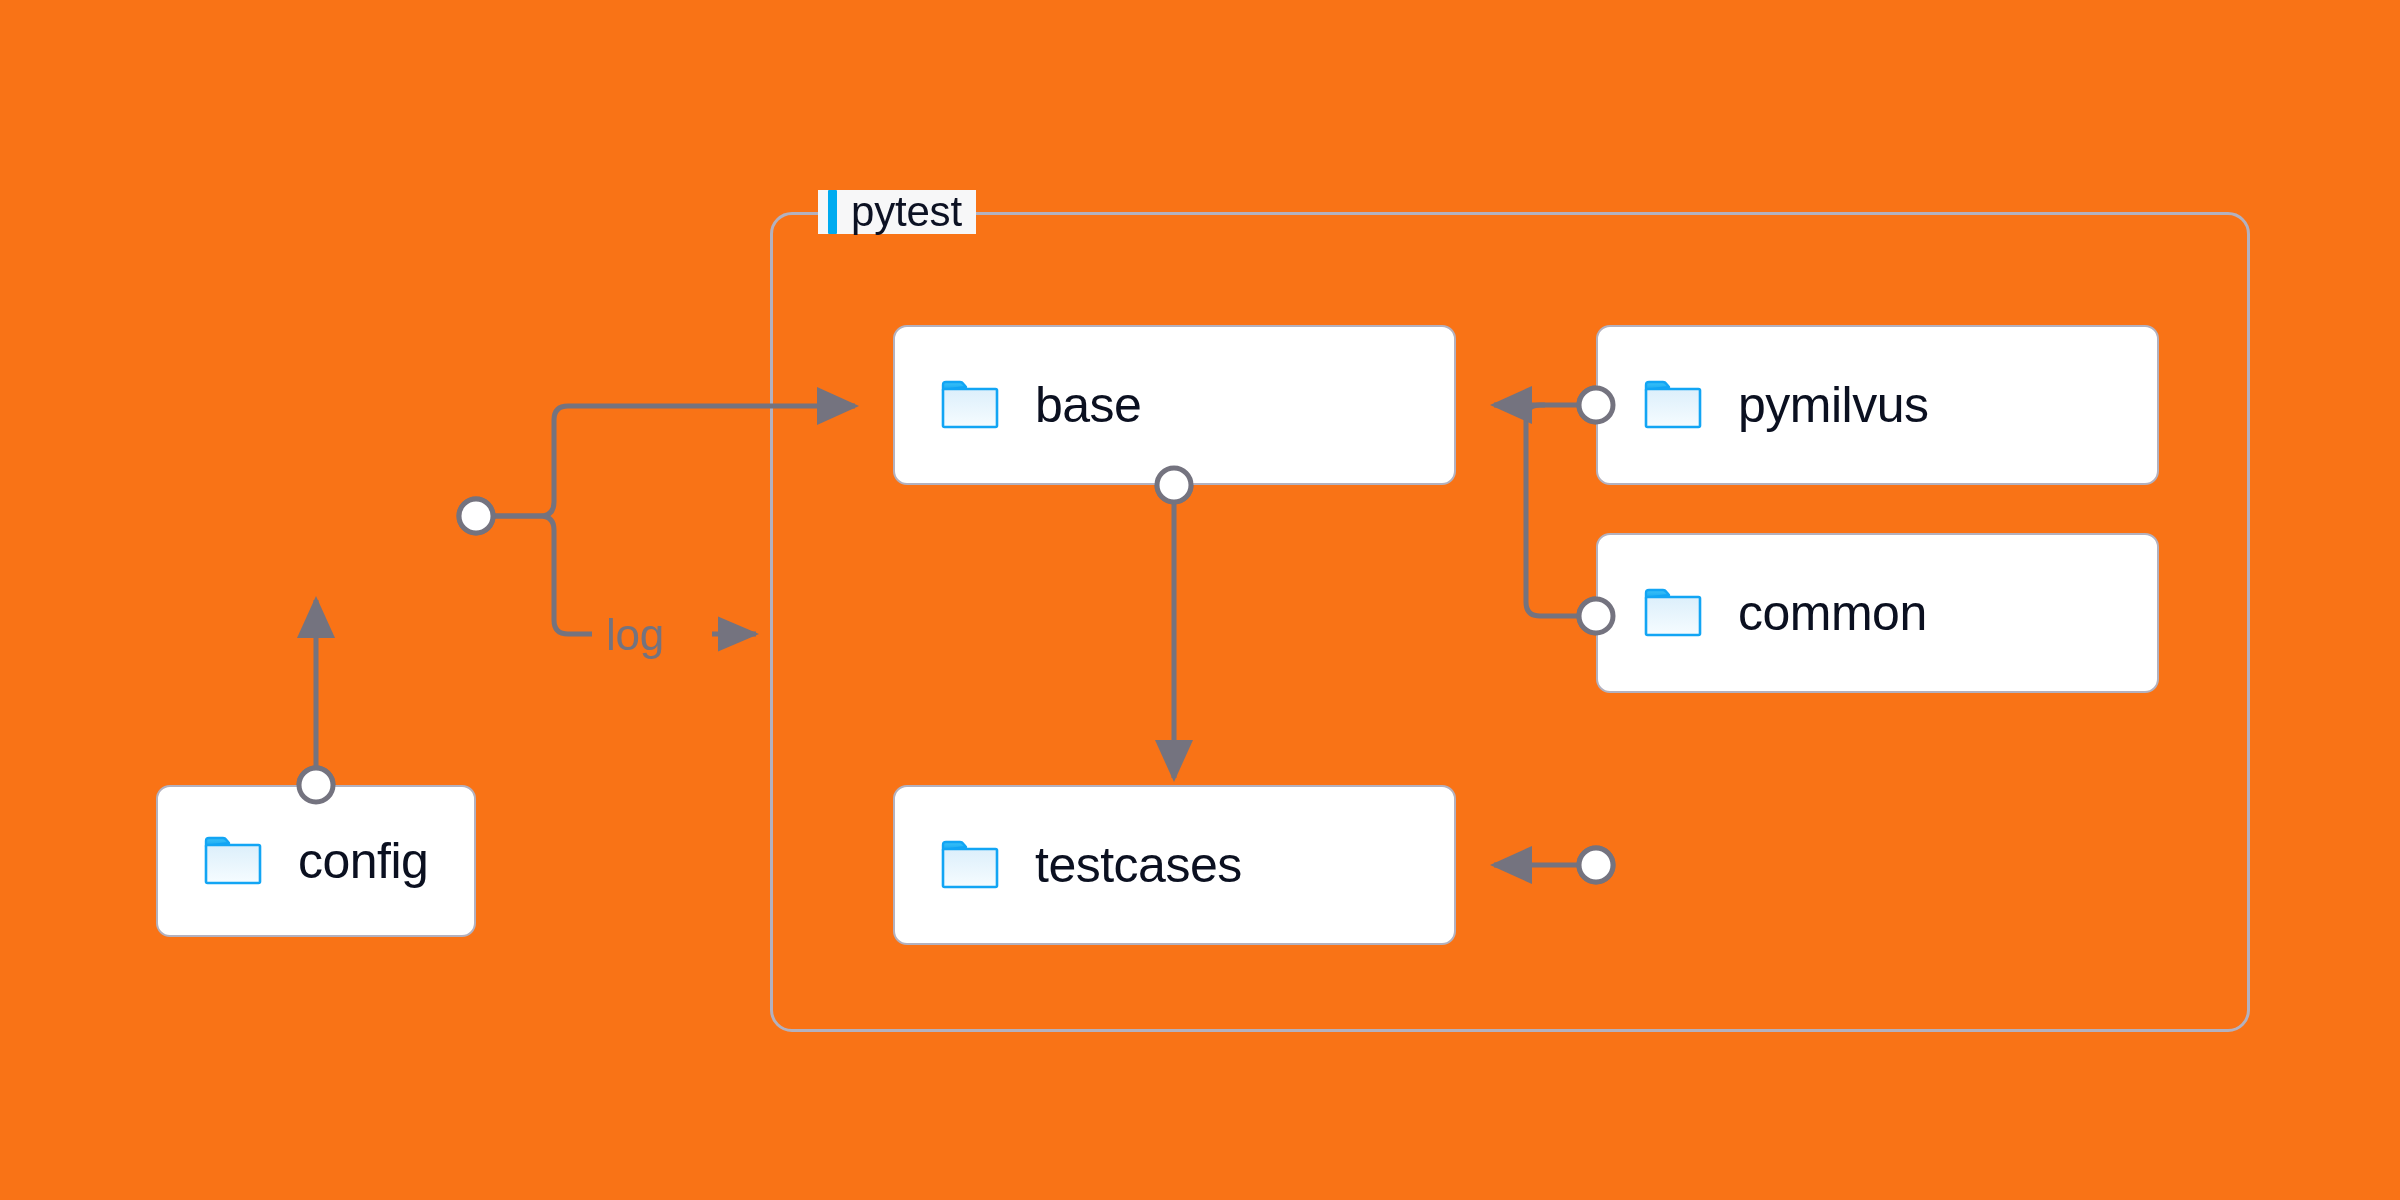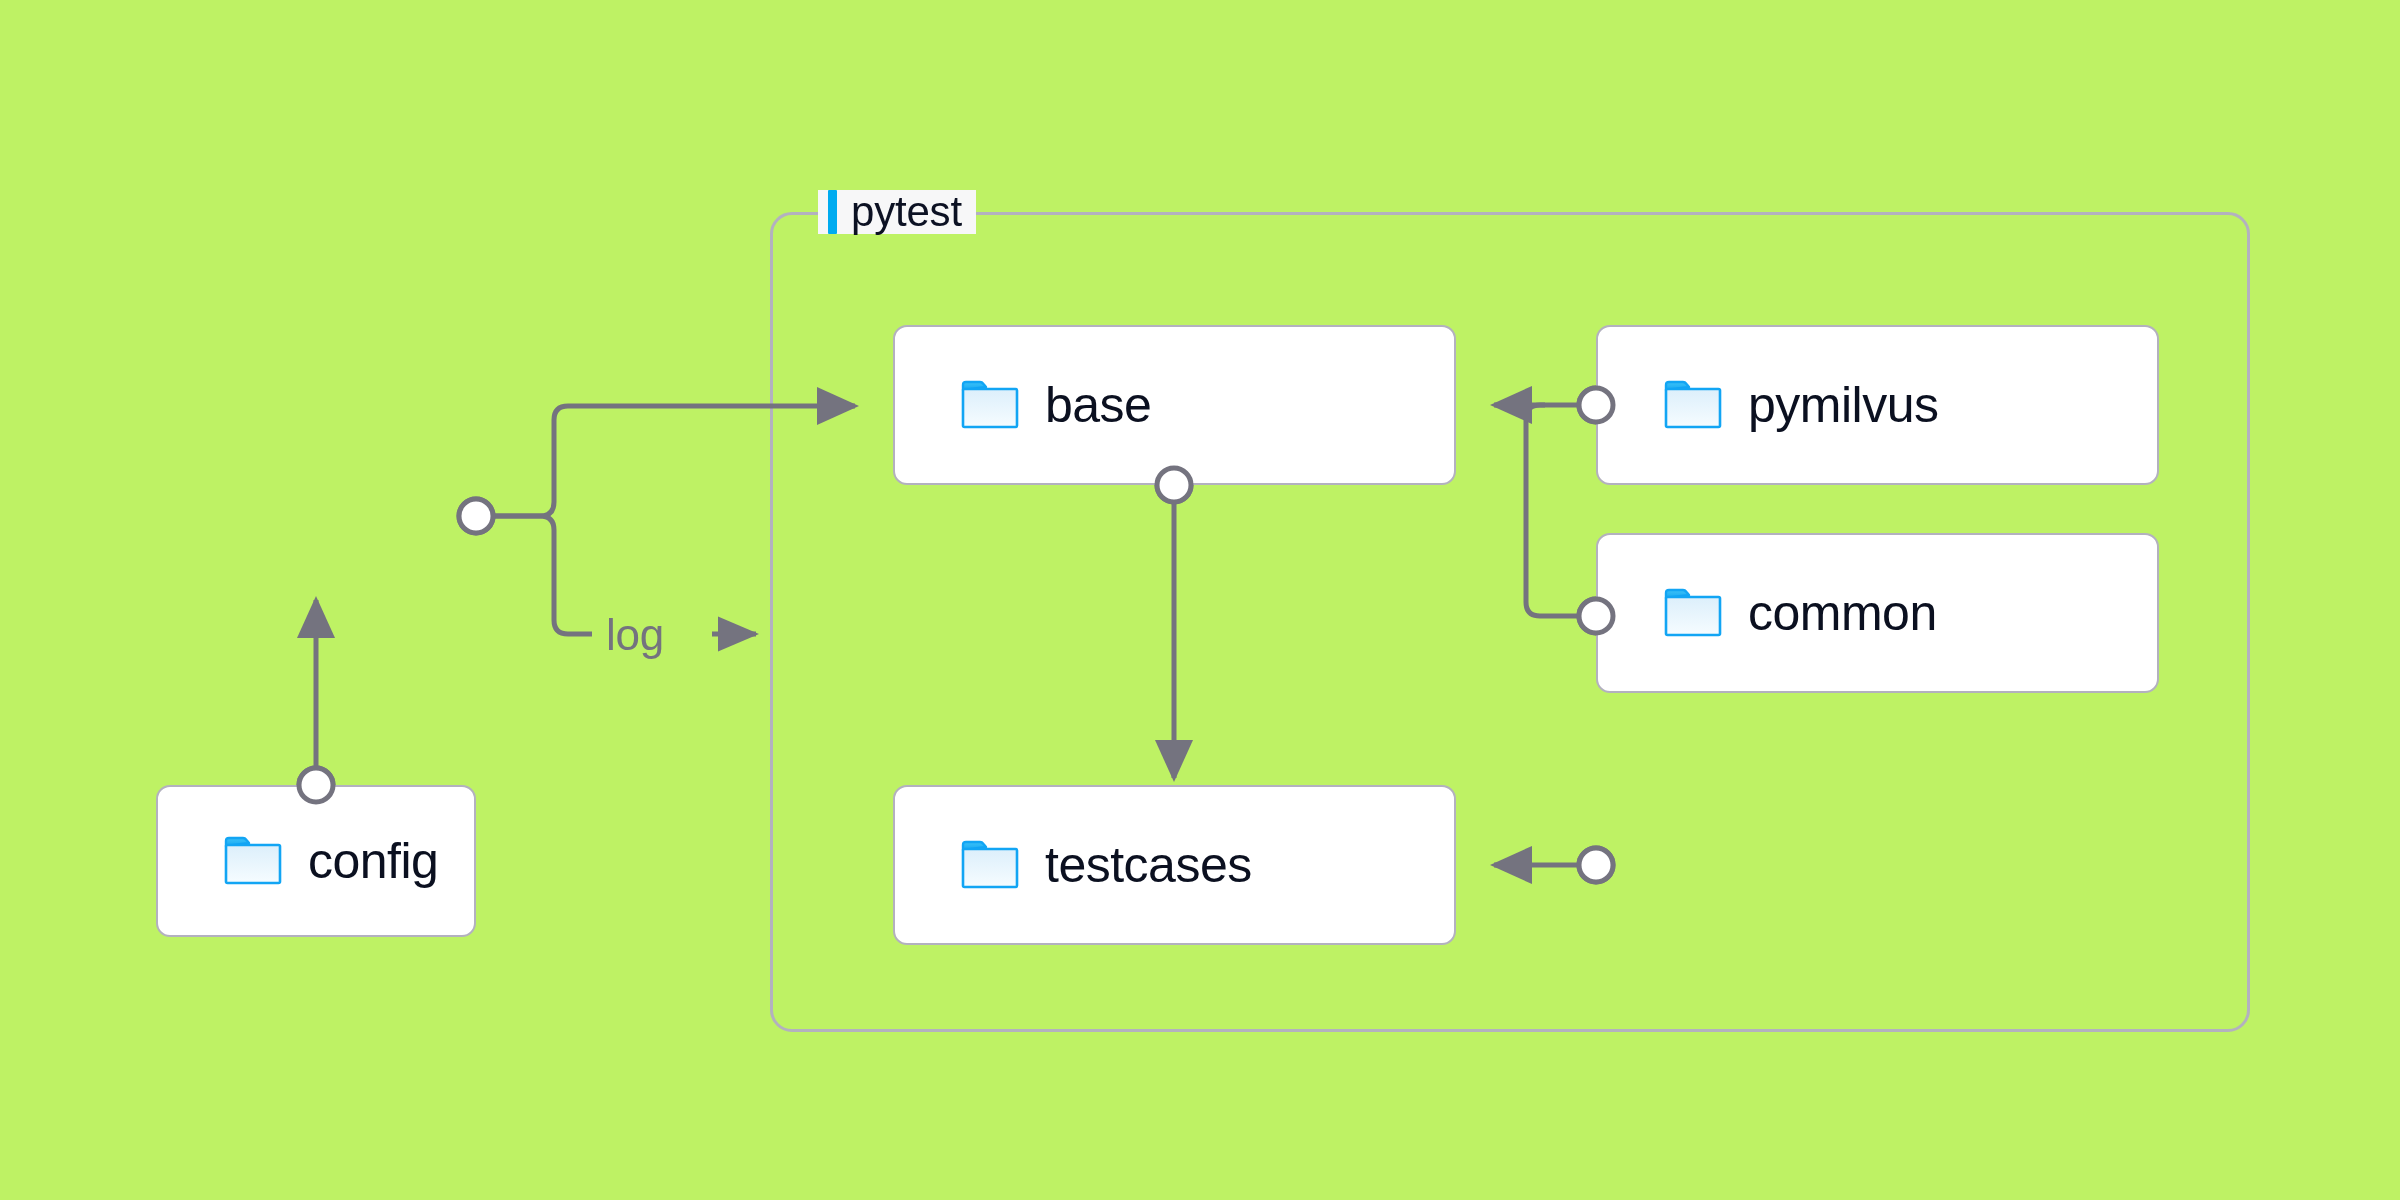--- a/index.html
+++ b/index.html
@@ -9,21 +9,21 @@
     background: #f7f7f8;
   }
   body {
     font-family: "Liberation Sans", sans-serif;
     -webkit-font-smoothing: antialiased;
   }
   #canvas {
     position: relative;
     width: 2400px;
     height: 1200px;
-    background: #bef264;
+    background: #f97316;
     overflow: hidden;
   }
   
   .group-box {
     position: absolute;
     border: 3px solid #b3b1bf;
     border-radius: 22px;
     background: transparent;
     box-sizing: border-box;
   }
@@ -57,23 +57,22 @@
     border: 2.5px solid #b3b1bf;
     border-radius: 14px;
     box-sizing: border-box;
     display: flex;
     align-items: center;
     z-index: 4;
   }
   .node-inner {
     display: flex;
     align-items: flex-end;
-    gap: 26px;
+    gap: 36px;
     padding-left: 46px;
-    margin-left: 20px;
   }
   .node-label {
     font-size: 50px;
     color: #0b1020;
     letter-spacing: -0.5px;
     line-height: 1;
     white-space: nowrap;
   }
   .folder-icon {
     flex: 0 0 auto;

